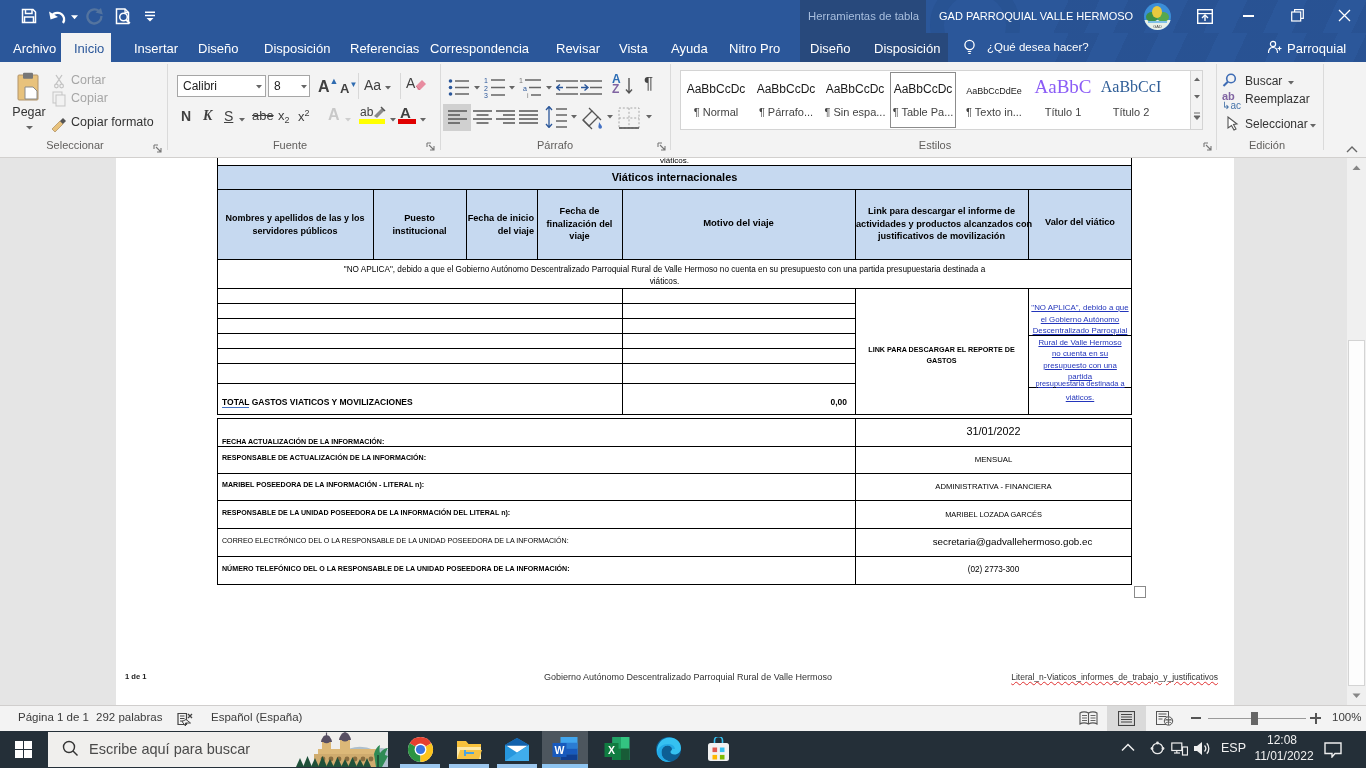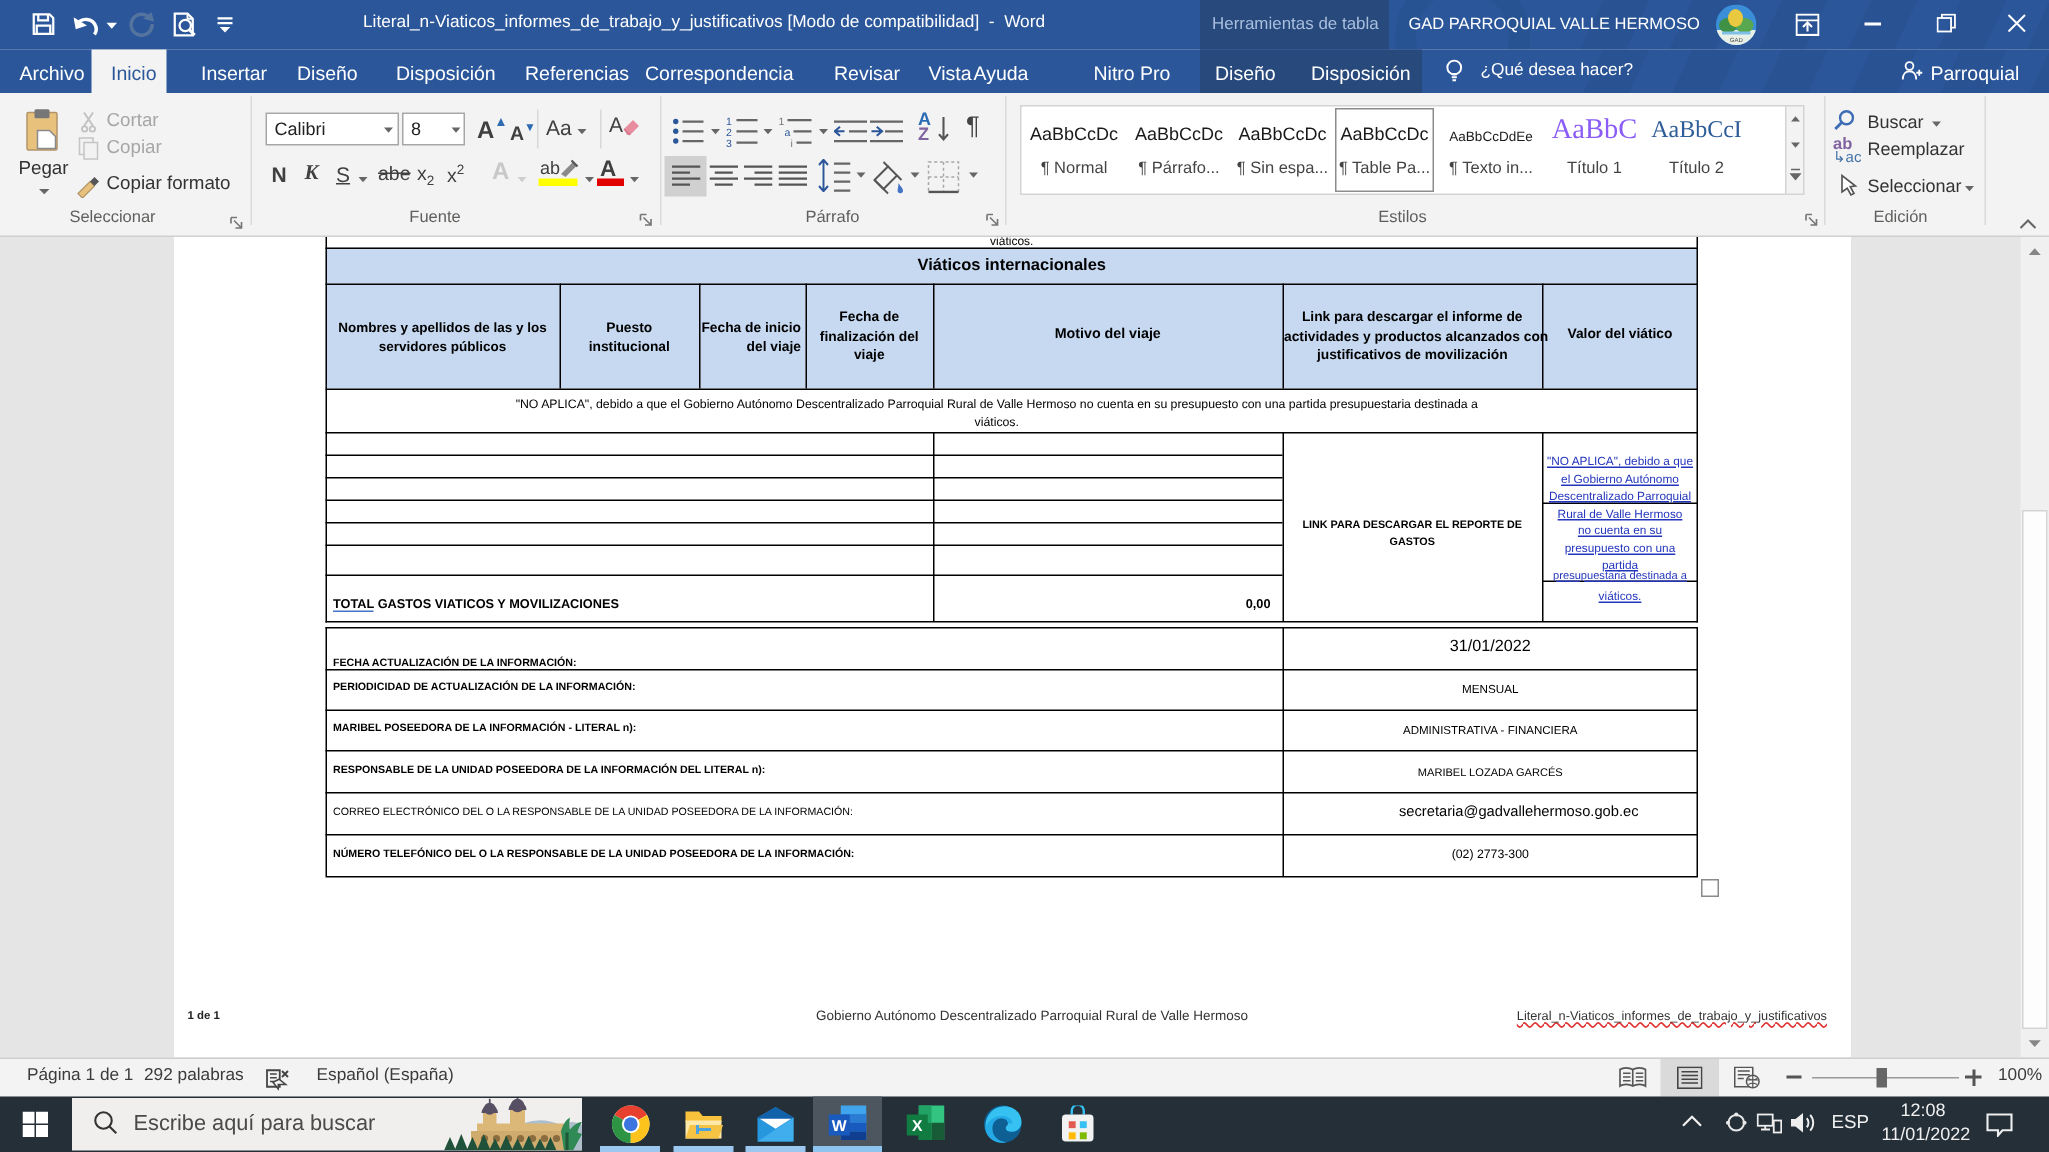--- a/index.html
+++ b/index.html
@@ -47,21 +47,20 @@
   <svg class="abs" style="left:115px;top:8px;" width="17" height="17" viewBox="0 0 17 17">
       <path d="M1.5 1 h8.5 l3.5 3.5 v11 h-12 z" fill="none" stroke="#fff" stroke-width="1.5"></path>
       <path d="M10 1 v3.5 h3.5" fill="none" stroke="#fff" stroke-width="1.3"></path>
       <circle cx="8.5" cy="9" r="3.8" fill="none" stroke="#fff" stroke-width="1.5"></circle>
       <path d="M11.2 11.8 l3.6 3.6" stroke="#fff" stroke-width="2"></path>
     </svg>
   <svg class="abs" style="left:144px;top:11px;" width="12" height="11" viewBox="0 0 12 11">
       <path d="M1 1.2 h10 M1 4.4 h10" stroke="#fff" stroke-width="1.5"></path>
       <path d="M2.5 7 l3.5 3.6 L9.5 7z" fill="#fff"></path>
     </svg>
-  <div class="abs qat" style="left:242px;top:9px;font-size:11.5px;white-space:nowrap;">Literal_n-Viaticos_informes_de_trabajo_y_justificativos [Modo de compatibilidad]&nbsp; -&nbsp; Word</div>
   <div class="abs" style="left:800px;top:0;width:126px;height:33px;background:#28497c;"></div>
     <div class="abs" style="left:808px;top:10px;font-size:11.3px;color:#a9bfde;white-space:nowrap;">Herramientas de tabla</div>
   <div class="abs" style="left:939px;top:10px;font-size:11px;color:#fff;white-space:nowrap;">GAD PARROQUIAL VALLE HERMOSO</div>
   <svg class="abs" style="left:1144px;top:3px;" width="27" height="27" viewBox="0 0 27 27">
       <defs>
         <clipPath id="av">
           <circle cx="13.5" cy="13.5" r="13.5"></circle>
         </clipPath>
       </defs>
       <g clip-path="url(#av)">
@@ -95,21 +94,21 @@
   <div class="abs" style="left:61px;top:0;width:50px;height:29px;background:#f3f3f3;"></div>
   <div class="abs tabtxt" style="left:13px;">Archivo</div>
   <div class="abs tabtxt" style="left:74px;color:#2b579a;">Inicio</div>
   <div class="abs tabtxt" style="left:134px;">Insertar</div>
   <div class="abs tabtxt" style="left:198px;">Diseño</div>
   <div class="abs tabtxt" style="left:264px;">Disposición</div>
   <div class="abs tabtxt" style="left:350px;">Referencias</div>
   <div class="abs tabtxt" style="left:430px;">Correspondencia</div>
   <div class="abs tabtxt" style="left:556px;">Revisar</div>
   <div class="abs tabtxt" style="left:619px;">Vista</div>
-  <div class="abs tabtxt" style="left:649px;text-align:right;">Ayuda</div>
+  <div class="abs tabtxt" style="left:671px;text-align:right;">Ayuda</div>
   <div class="abs tabtxt" style="left:729px;">Nitro Pro</div>
   <div class="abs tabtxt" style="left:810px;">Diseño</div>
   <div class="abs tabtxt" style="left:874px;">Disposición</div>
   <svg class="abs" style="left:962px;top:6px;" width="15" height="17" viewBox="0 0 15 17">
       <circle cx="7.5" cy="6" r="4.6" fill="none" stroke="#fff" stroke-width="1.3"></circle>
       <path d="M5.8 10.5 h3.4 M5.8 12.5 h3.4 M6.3 14.5 h2.4" stroke="#fff" stroke-width="1.2"></path>
     </svg>
   <div class="abs tabtxt" style="left:987px;top:8px;font-size:11.5px;">¿Qué desea hacer?</div>
   <svg class="abs" style="left:1267px;top:7px;" width="16" height="14" viewBox="0 0 16 14">
       <circle cx="6" cy="4" r="2.6" fill="none" stroke="#fff" stroke-width="1.2"></circle>
@@ -396,21 +395,21 @@
   <div class="abs tcell" style="left:856px;top:47px;width:171px;font-size:9.2px;line-height:12.5px;white-space:nowrap;">Link para descargar el informe de<br>actividades y productos alcanzados con<br>justificativos de movilización</div>
   <div class="abs tcell" style="left:1031px;top:59px;width:98px;font-size:9.2px;">Valor del viático</div>
   <div class="abs tcell" style="left:212px;top:106px;width:905px;font-size:8.2px;font-weight:normal;line-height:11.5px;">"NO APLICA", debido a que el Gobierno Autónomo Descentralizado Parroquial Rural de Valle Hermoso no cuenta en su presupuesto con una partida presupuestaria destinada a<br>viáticos.</div>
   <div class="abs tcell" style="left:858px;top:187px;width:167px;font-size:7.2px;line-height:10.5px;">LINK PARA DESCARGAR EL REPORTE DE<br>GASTOS</div>
   <div class="abs" id="linkcol" style="left:1029px;top:144px;width:102px;text-align:center;font-size:7.9px;line-height:11.5px;color:#2335bb;text-decoration:underline;white-space:nowrap;">"NO APLICA", debido a que<br>el Gobierno Autónomo<br>Descentralizado Parroquial<br>Rural de Valle Hermoso<br>no cuenta en su<br>presupuesto con una<br>partida</div>
   <div class="abs" style="left:1029px;top:221px;width:102px;text-align:center;font-size:7.4px;color:#2335bb;text-decoration:underline;white-space:nowrap;">presupuestaria destinada a</div>
   <div class="abs" style="left:1029px;top:235px;width:102px;text-align:center;font-size:7.9px;color:#2335bb;text-decoration:underline;">viáticos.</div>
   <div class="abs" style="left:222px;top:239px;font-size:8.5px;font-weight:bold;color:#000;"><span style="text-decoration:none;border-bottom:1.5px solid #4472c4;">TOTAL</span> GASTOS VIATICOS Y MOVILIZACIONES</div>
   <div class="abs" style="left:700px;top:239px;width:147px;text-align:right;font-size:8.5px;font-weight:bold;color:#000;">0,00</div>
   <div class="abs" style="left:222px;top:268px;font-size:7.1px;font-weight:bold;color:#000;margin-top:12px;">FECHA ACTUALIZACIÓN DE LA INFORMACIÓN:</div>
-  <div class="abs" style="left:222px;top:296px;font-size:7.1px;font-weight:bold;color:#000;">PERIODICIDAD DE ACTUALIZACIÓN DE LA INFORMACIÓN:</div>
+  <div class="abs" style="left:222px;top:296px;font-size:7.1px;font-weight:bold;color:#000;">RESPONSABLE DE ACTUALIZACIÓN DE LA INFORMACIÓN:</div>
   <div class="abs" style="left:222px;top:323px;font-size:7.1px;font-weight:bold;color:#000;">MARIBEL POSEEDORA DE LA INFORMACIÓN - LITERAL n):</div>
   <div class="abs" style="left:222px;top:351px;font-size:7.1px;font-weight:bold;color:#000;">RESPONSABLE DE LA UNIDAD POSEEDORA DE LA INFORMACIÓN DEL LITERAL n):</div>
   <div class="abs" style="left:222px;top:379px;font-size:7.1px;font-weight:normal;color:#000;">CORREO ELECTRÓNICO DEL O LA RESPONSABLE DE LA UNIDAD POSEEDORA DE LA INFORMACIÓN:</div>
   <div class="abs" style="left:222px;top:407px;font-size:7.1px;font-weight:bold;color:#000;">NÚMERO TELEFÓNICO DEL O LA RESPONSABLE DE LA UNIDAD POSEEDORA DE LA INFORMACIÓN:</div>
   <div class="abs" style="left:855px;top:267px;width:277px;text-align:center;font-size:10.8px;color:#000;">31/01/2022</div>
   <div class="abs" style="left:855px;top:297px;width:277px;text-align:center;font-size:7.8px;color:#000;">MENSUAL</div>
   <div class="abs" style="left:855px;top:324px;width:277px;text-align:center;font-size:7.7px;color:#000;">ADMINISTRATIVA - FINANCIERA</div>
   <div class="abs" style="left:855px;top:352px;width:277px;text-align:center;font-size:7.4px;color:#000;">MARIBEL LOZADA GARCÉS</div>
   <div class="abs" style="left:874px;top:378px;width:277px;text-align:center;font-size:9.8px;color:#000;">secretaria@gadvallehermoso.gob.ec</div>
   <div class="abs" style="left:855px;top:407px;width:277px;text-align:center;font-size:8.2px;color:#000;">(02) 2773-300</div>

